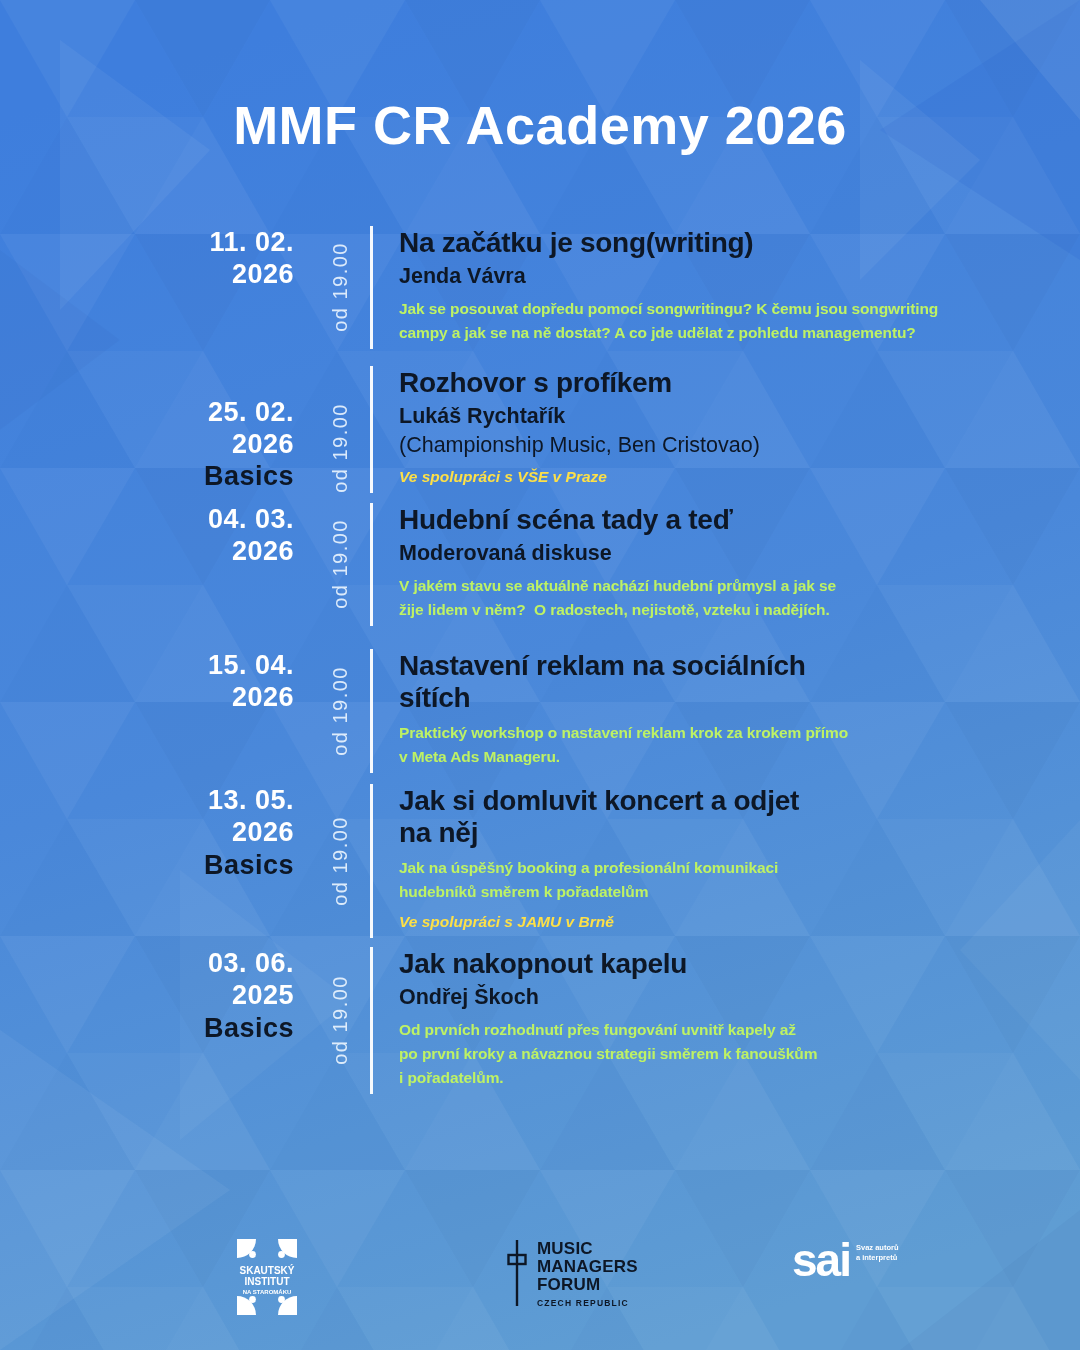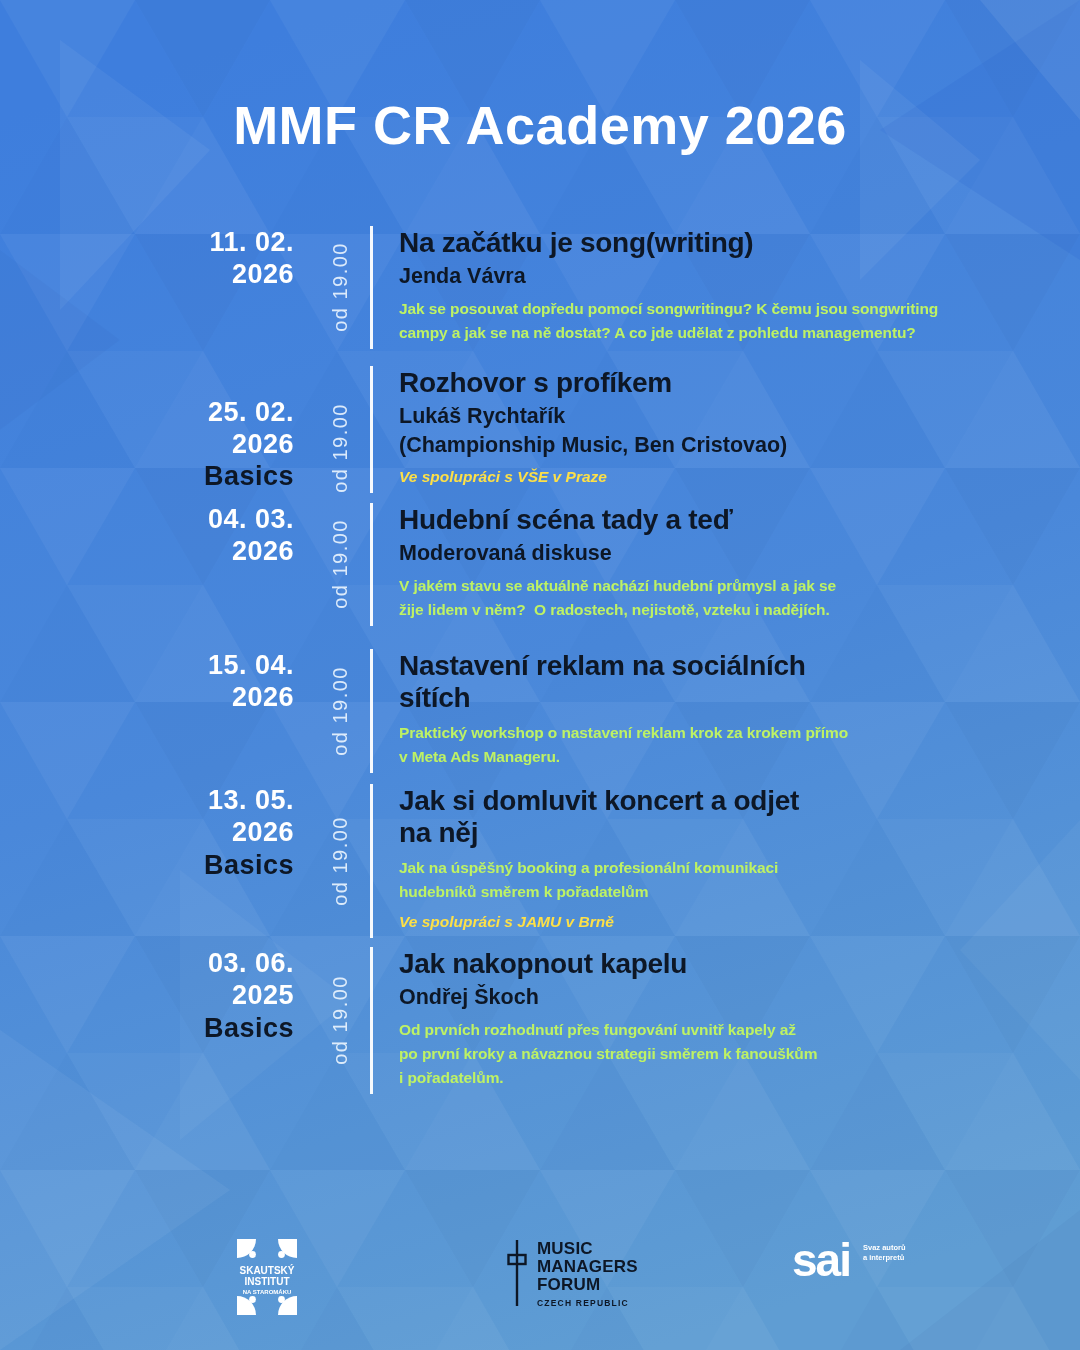--- a/index.html
+++ b/index.html
@@ -44,21 +44,21 @@
   }
   .ev-title {
     font-size:28px; font-weight:800; color:#0d1726;
     line-height:1.14; letter-spacing:-0.3px; white-space:nowrap;
   }
   .ev-speaker {
     font-size:21.5px; font-weight:800; color:#0d1726;
     line-height:1.25; margin-top:4px; white-space:nowrap;
   }
   .ev-detail {
-    font-size:21.5px; font-weight:700; color:#0d1726;
+    font-size:21.5px; font-weight:400; color:#0d1726;
     line-height:1.25; margin-top:2px; white-space:nowrap;
   }
   .ev-desc { margin-top:7px; }
   .desc-line {
     font-size:15.5px; font-weight:700; color:#bef264;
     line-height:1.55; letter-spacing:-0.1px; white-space:pre;
   }
   .ev-note {
     font-size:15.5px; font-weight:700; font-style:italic;
     color:#fde047; line-height:1.55; margin-top:6px; white-space:nowrap;
@@ -75,21 +75,21 @@
   .logo-skautsky { position:absolute; left:235px; top:1237px; width:64px; height:80px; }
   .logo-skautsky text { font-family:"Liberation Sans",sans-serif; fill:#ffffff; font-weight:bold; }
 
   .logo-mmf { position:absolute; left:505px; top:1240px; display:flex; align-items:flex-start; }
   .mmf-fader { display:block; margin-right:8px; }
   .mmf-line { font-size:17px; font-weight:800; color:#0d1726; line-height:1.07; letter-spacing:0.2px; }
   .mmf-sub { font-size:8.5px; font-weight:700; color:#0d1726; letter-spacing:1.2px; margin-top:3px; }
 
   .logo-sai { position:absolute; left:792px; top:1243px; display:flex; align-items:flex-start; }
   .sai-text { font-size:46px; font-weight:800; color:#ffffff; letter-spacing:-2px; line-height:0.78; }
-  .sai-tagline { margin-left:13px; margin-bottom:4px; }
+  .sai-tagline { margin-left:6px; margin-bottom:4px; }
   .sai-tagline div { font-size:7.5px; font-weight:700; color:#ffffff; line-height:1.3; }
 </style>
 </head>
 <body>
 
 <div class="poster">
 
   <svg class="bg-svg" width="1080" height="1350" viewBox="0 0 1080 1350" preserveAspectRatio="none" aria-hidden="true">
     <defs>
       <linearGradient id="bgGrad" x1="0.35" y1="0" x2="0.6" y2="1">

